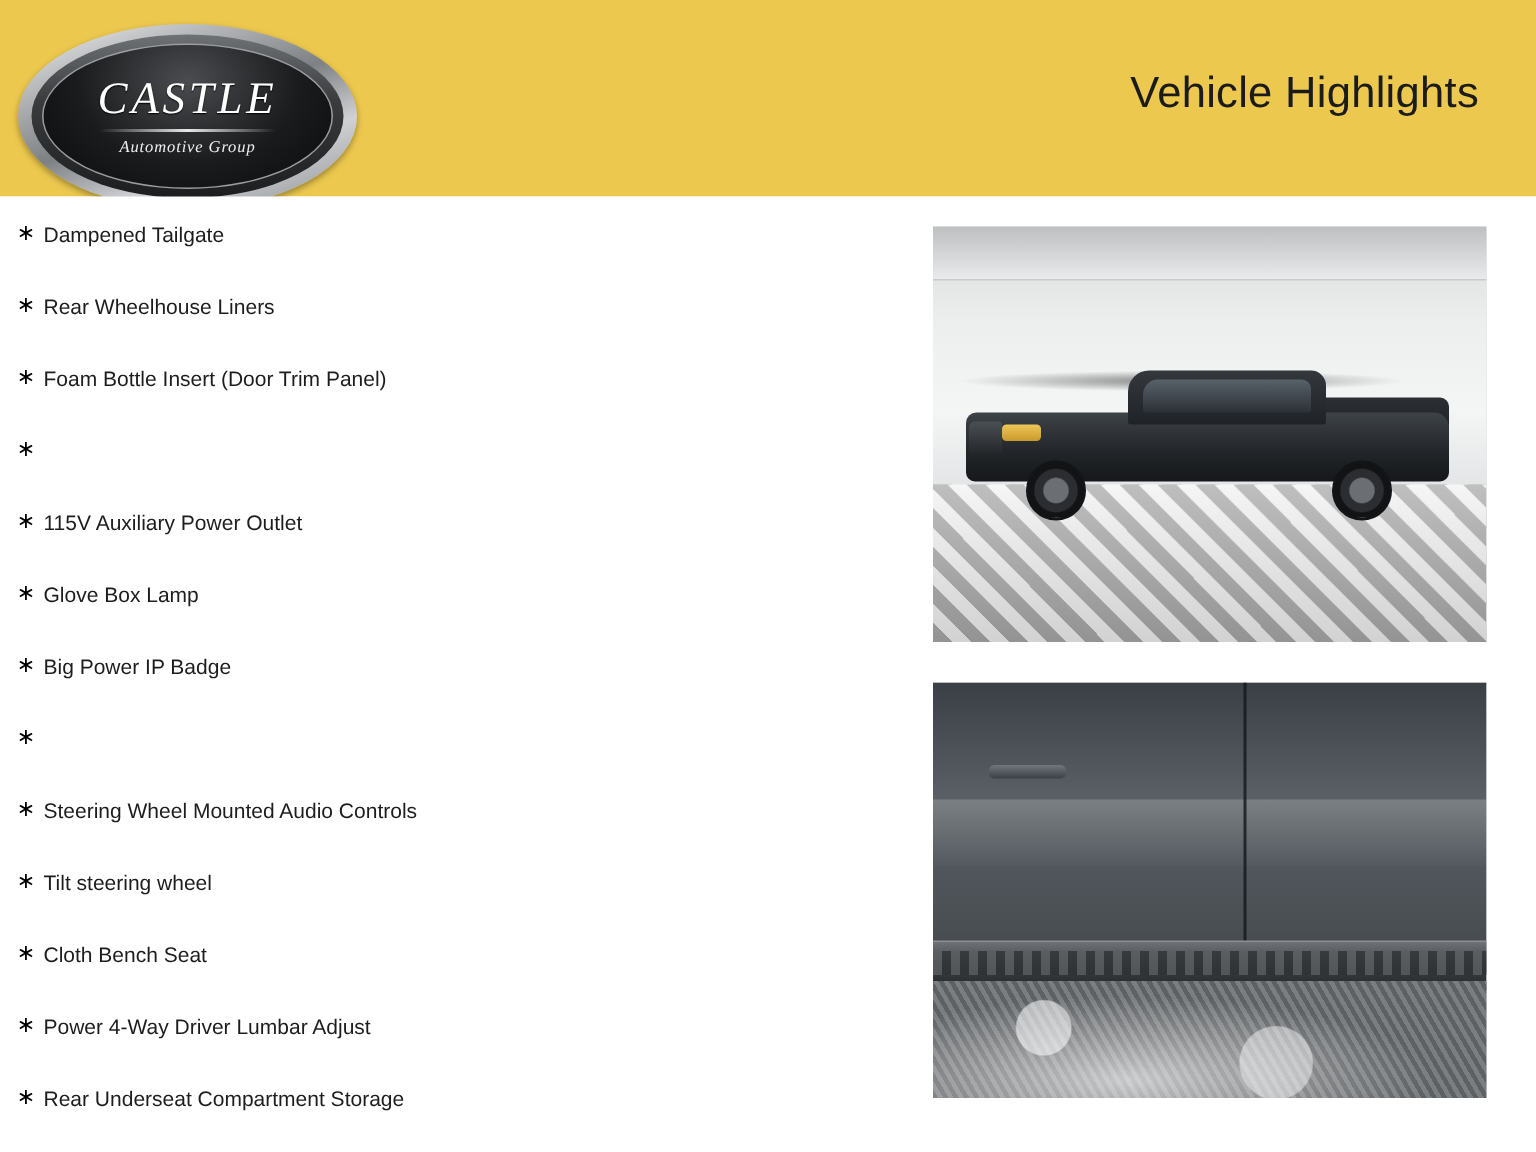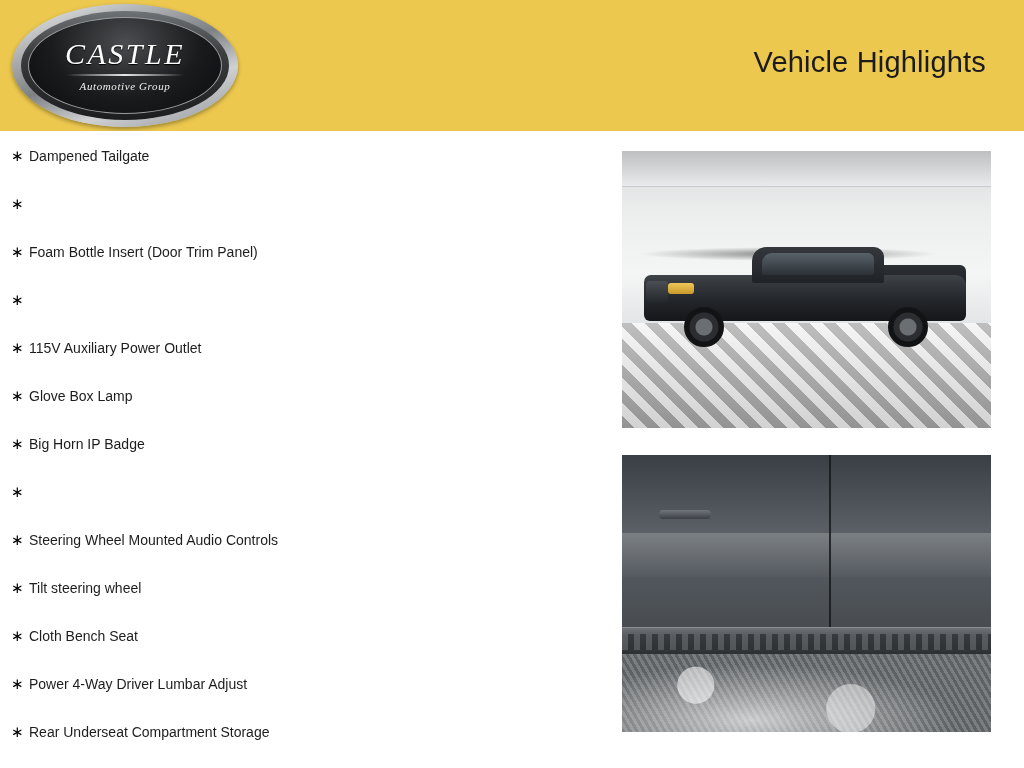--- a/index.html
+++ b/index.html
@@ -18,21 +18,21 @@
     position: relative;
     width: 1024px;
     height: 131px;
     background: #ecc84e;
     display: flex;
     align-items: center;
   }
   .logo-wrap {
     position: absolute;
     left: 12px;
-    top: 4px;
+    top: 16px;
     width: 226px;
     height: 123px;
   }
   .logo-oval-outer {
     position: absolute;
     left: 0; top: 0;
     width: 226px;
     height: 123px;
     border-radius: 50%;
     background: linear-gradient(160deg, #f2f2f2 0%, #b9bbbd 22%, #7e8184 48%, #cfd1d3 70%, #8e9194 100%);
@@ -274,39 +274,40 @@
 
 <div class="content">
 
   <div class="features">
     <div class="feature-row">
       <span class="bullet">∗</span>
       <span class="feature-label">Dampened Tailgate</span>
     </div>
     <div class="feature-row">
       <span class="bullet">∗</span>
+      <span class="feature-label">Rear Wheelhouse Liners</span>
     </div>
     <div class="feature-row">
       <span class="bullet">∗</span>
       <span class="feature-label">Foam Bottle Insert (Door Trim Panel)</span>
     </div>
     <div class="feature-row">
       <span class="bullet">∗</span>
     </div>
     <div class="feature-row">
       <span class="bullet">∗</span>
       <span class="feature-label">115V Auxiliary Power Outlet</span>
     </div>
     <div class="feature-row">
       <span class="bullet">∗</span>
       <span class="feature-label">Glove Box Lamp</span>
     </div>
     <div class="feature-row">
       <span class="bullet">∗</span>
-      <span class="feature-label">Big Horn IP Badge</span>
+      <span class="feature-label">Big Power IP Badge</span>
     </div>
     <div class="feature-row">
       <span class="bullet">∗</span>
     </div>
     <div class="feature-row">
       <span class="bullet">∗</span>
       <span class="feature-label">Steering Wheel Mounted Audio Controls</span>
     </div>
     <div class="feature-row">
       <span class="bullet">∗</span>

